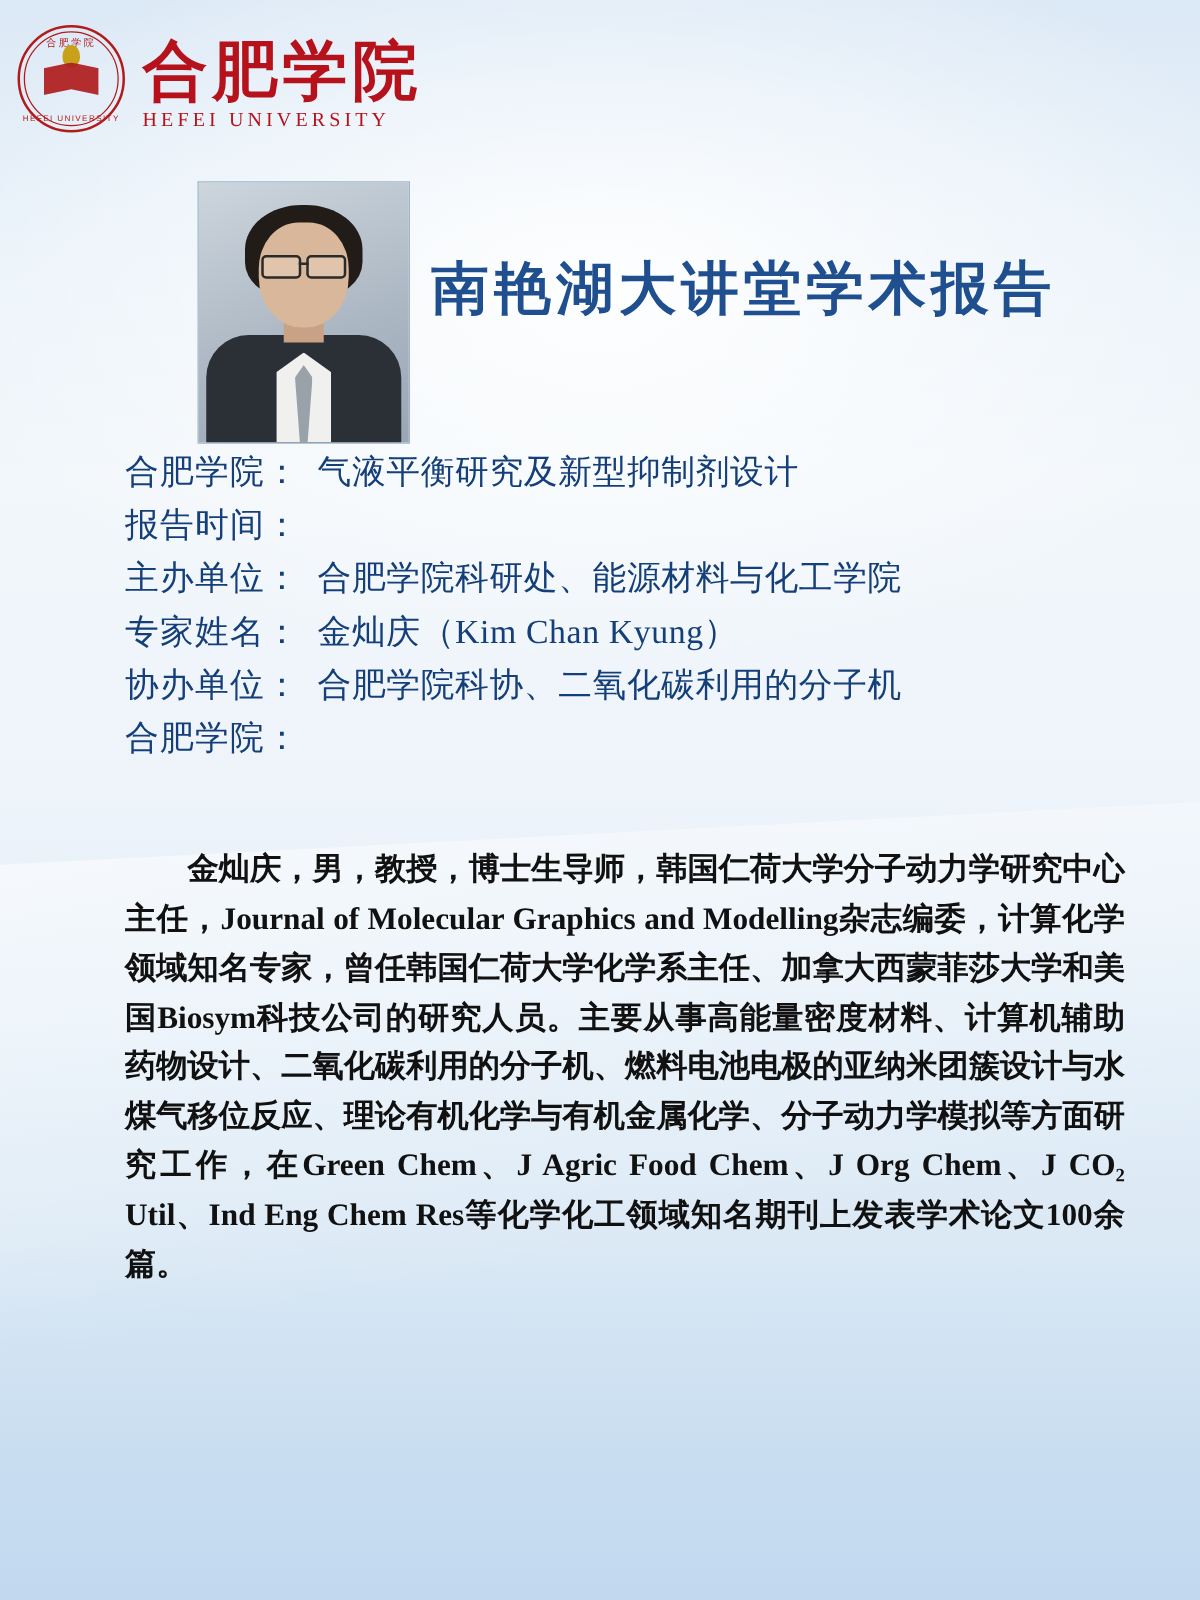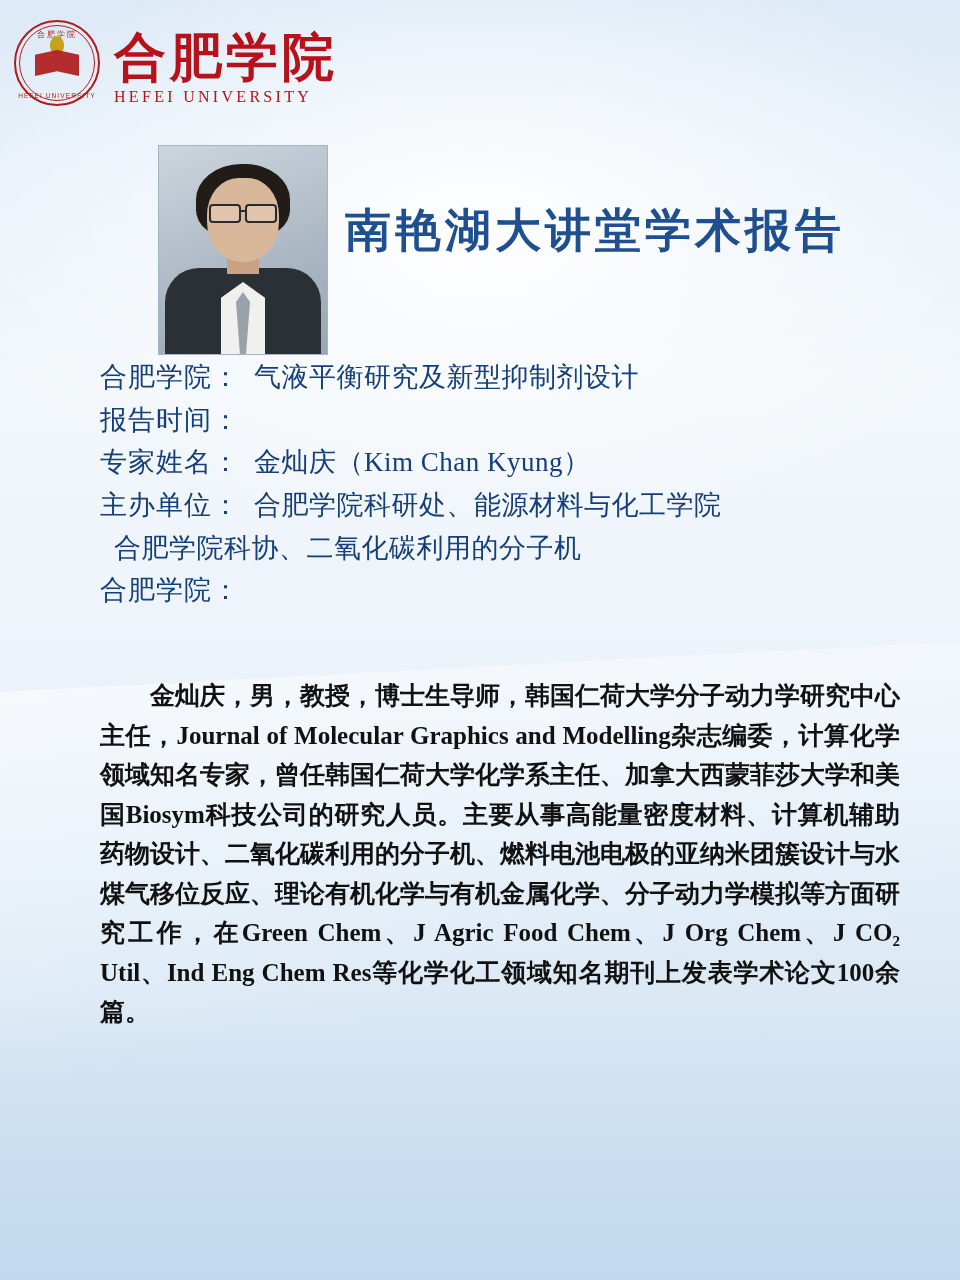--- a/index.html
+++ b/index.html
@@ -354,28 +354,29 @@
 
   <div class="info">
     <div class="info-row">
       <span class="info-label">合肥学院：</span>
       <span class="info-value">气液平衡研究及新型抑制剂设计</span>
     </div>
     <div class="info-row">
       <span class="info-label">报告时间：</span>
     </div>
     <div class="info-row">
+      <span class="info-label">主办单位：</span>
+      <span class="info-value">合肥学院科研处、能源材料与化工学院</span>
+    </div>
+    <div class="info-row">
       <span class="info-label">专家姓名：</span>
       <span class="info-value">金灿庆（Kim Chan Kyung）</span>
     </div>
     <div class="info-row">
-      <span class="info-label">主办单位：</span>
-      <span class="info-value">合肥学院科研处、能源材料与化工学院</span>
-    </div>
-    <div class="info-row">
+      <span class="info-label">协办单位：</span>
       <span class="info-value">合肥学院科协、二氧化碳利用的分子机</span>
     </div>
     <div class="info-row single">
       <span class="info-label">合肥学院：</span>
     </div>
   </div>
 
   <div class="bio">金灿庆，男，教授，博士生导师，韩国仁荷大学分子动力学研究中心主任，Journal of Molecular Graphics and Modelling杂志编委，计算化学领域知名专家，曾任韩国仁荷大学化学系主任、加拿大西蒙菲莎大学和美国Biosym科技公司的研究人员。主要从事高能量密度材料、计算机辅助药物设计、二氧化碳利用的分子机、燃料电池电极的亚纳米团簇设计与水煤气移位反应、理论有机化学与有机金属化学、分子动力学模拟等方面研究工作，在Green Chem、J Agric Food Chem、J Org Chem、J CO₂ Util、Ind Eng Chem Res等化学化工领域知名期刊上发表学术论文100余篇。</div>
 
 

